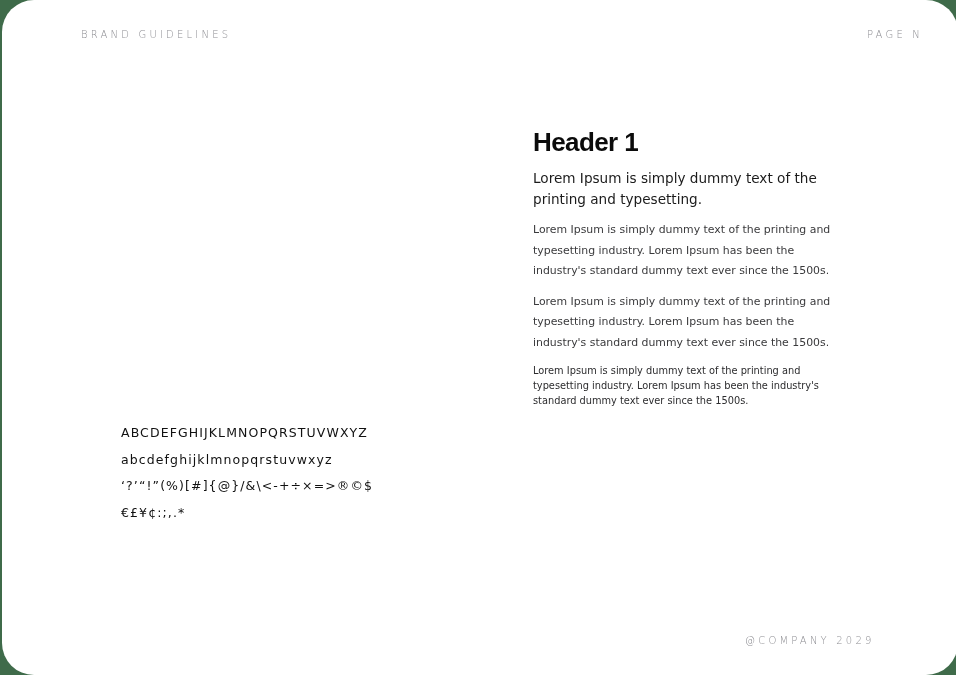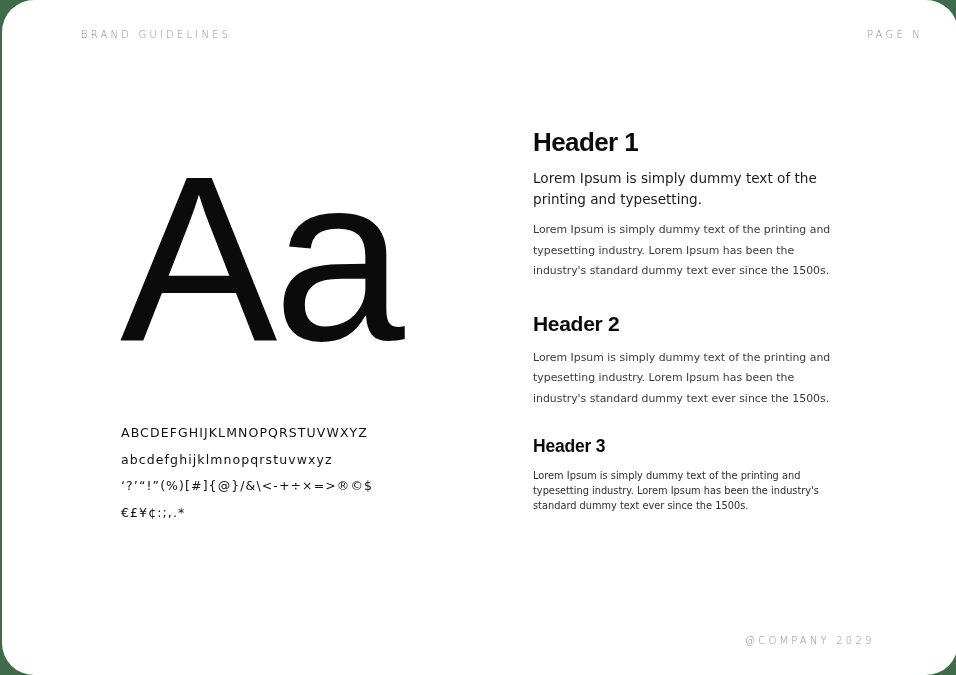--- a/index.html
+++ b/index.html
@@ -114,35 +114,32 @@
       width: 300px;
     }
   </style>
 </head>
 <body>
 
 <div class="page">
   <div class="top-left">BRAND GUIDELINES</div>
   <div class="top-right">PAGE N</div>
 
-  <div class="aa">Aa</div>
 
   <div class="glyph-lines">
     <div class="glyph-line">ABCDEFGHIJKLMNOPQRSTUVWXYZ</div>
     <div class="glyph-line">abcdefghijklmnopqrstuvwxyz</div>
     <div class="glyph-line">‘?’“!”(%)[#]{@}/&amp;\&lt;-+÷×=&gt;®©$</div>
     <div class="glyph-line">€£¥¢:;,.*</div>
   </div>
 
   <div class="right-col">
     <h1 class="h1">Header 1</h1>
     <p class="lead">Lorem Ipsum is simply dummy text of the printing and typesetting.</p>
     <p class="body">Lorem Ipsum is simply dummy text of the printing and typesetting industry. Lorem Ipsum has been the industry's standard dummy text ever since the 1500s.</p>
 
-    <h2 class="h2">Header 2</h2>
     <p class="body">Lorem Ipsum is simply dummy text of the printing and typesetting industry. Lorem Ipsum has been the industry's standard dummy text ever since the 1500s.</p>
 
-    <h3 class="h3">Header 3</h3>
     <p class="small">Lorem Ipsum is simply dummy text of the printing and typesetting industry. Lorem Ipsum has been the industry's standard dummy text ever since the 1500s.</p>
   </div>
 
   <div class="footer">@COMPANY 2029</div>
 </div>
 
 </body></html>

